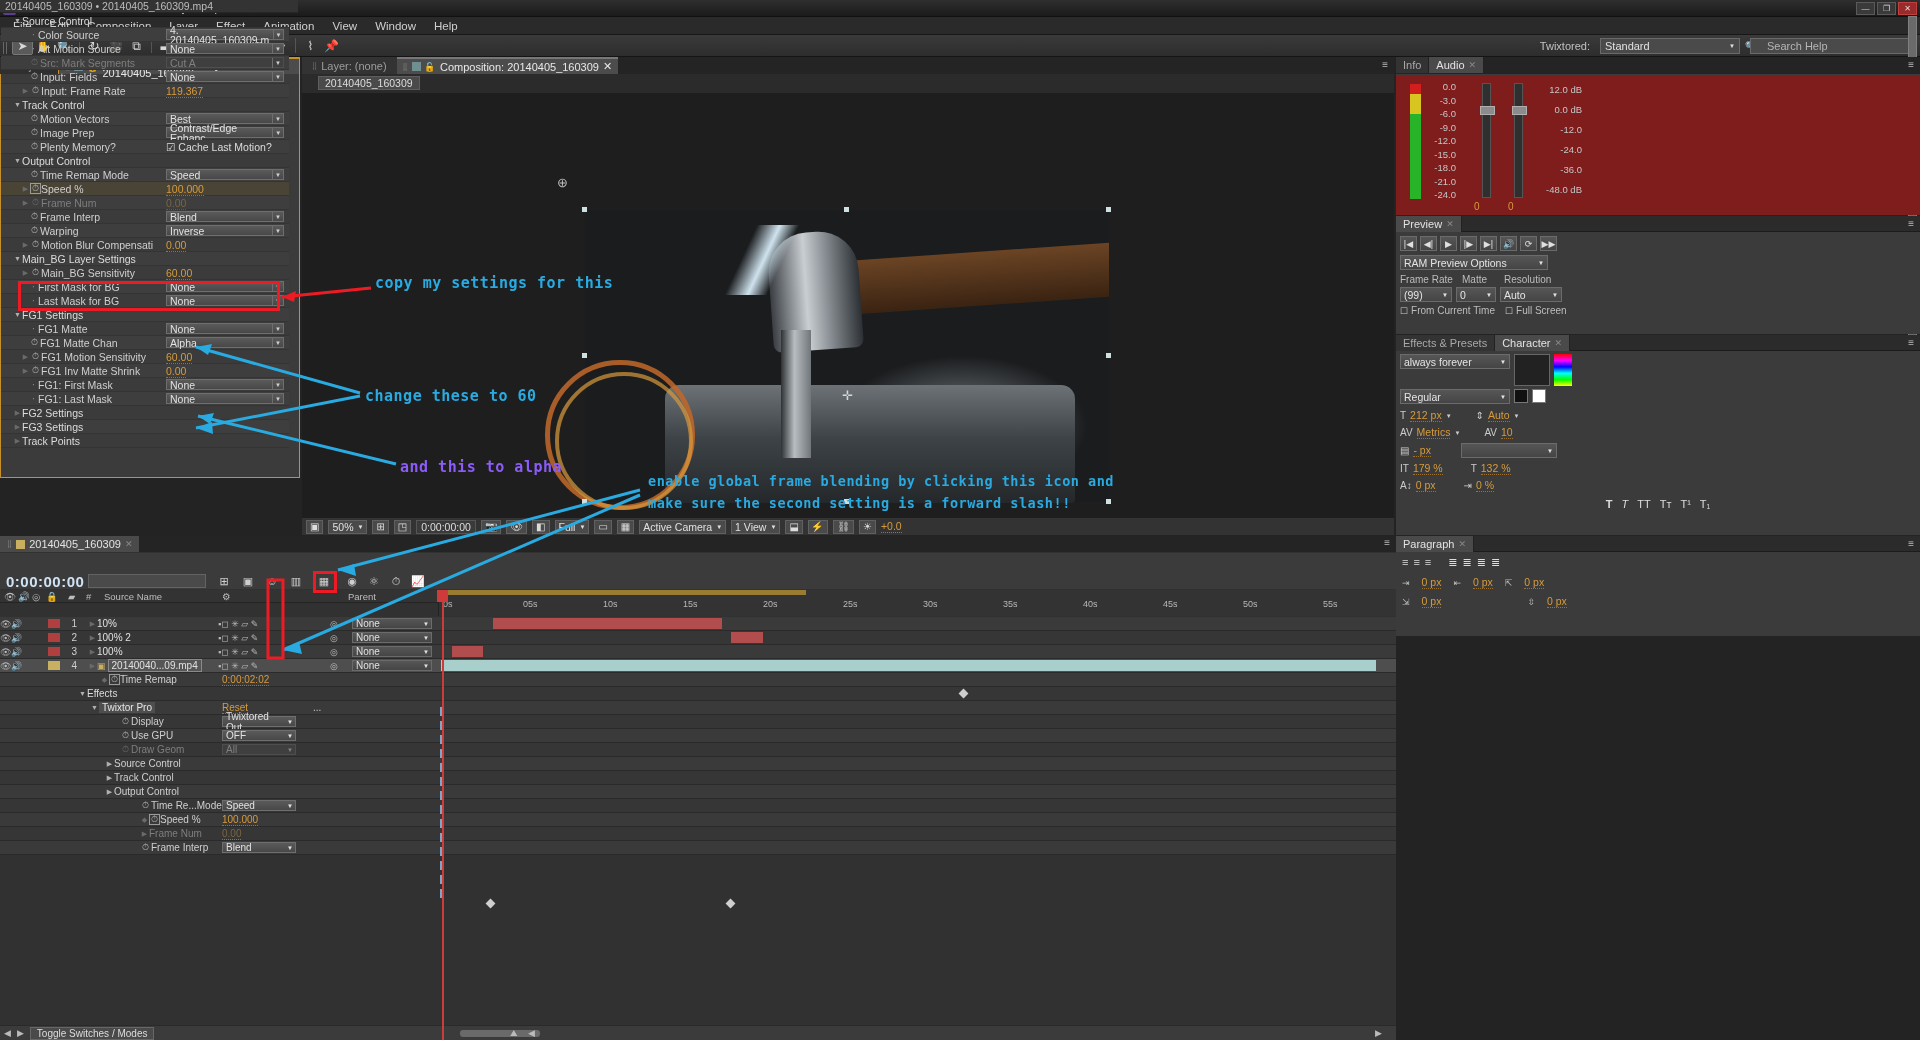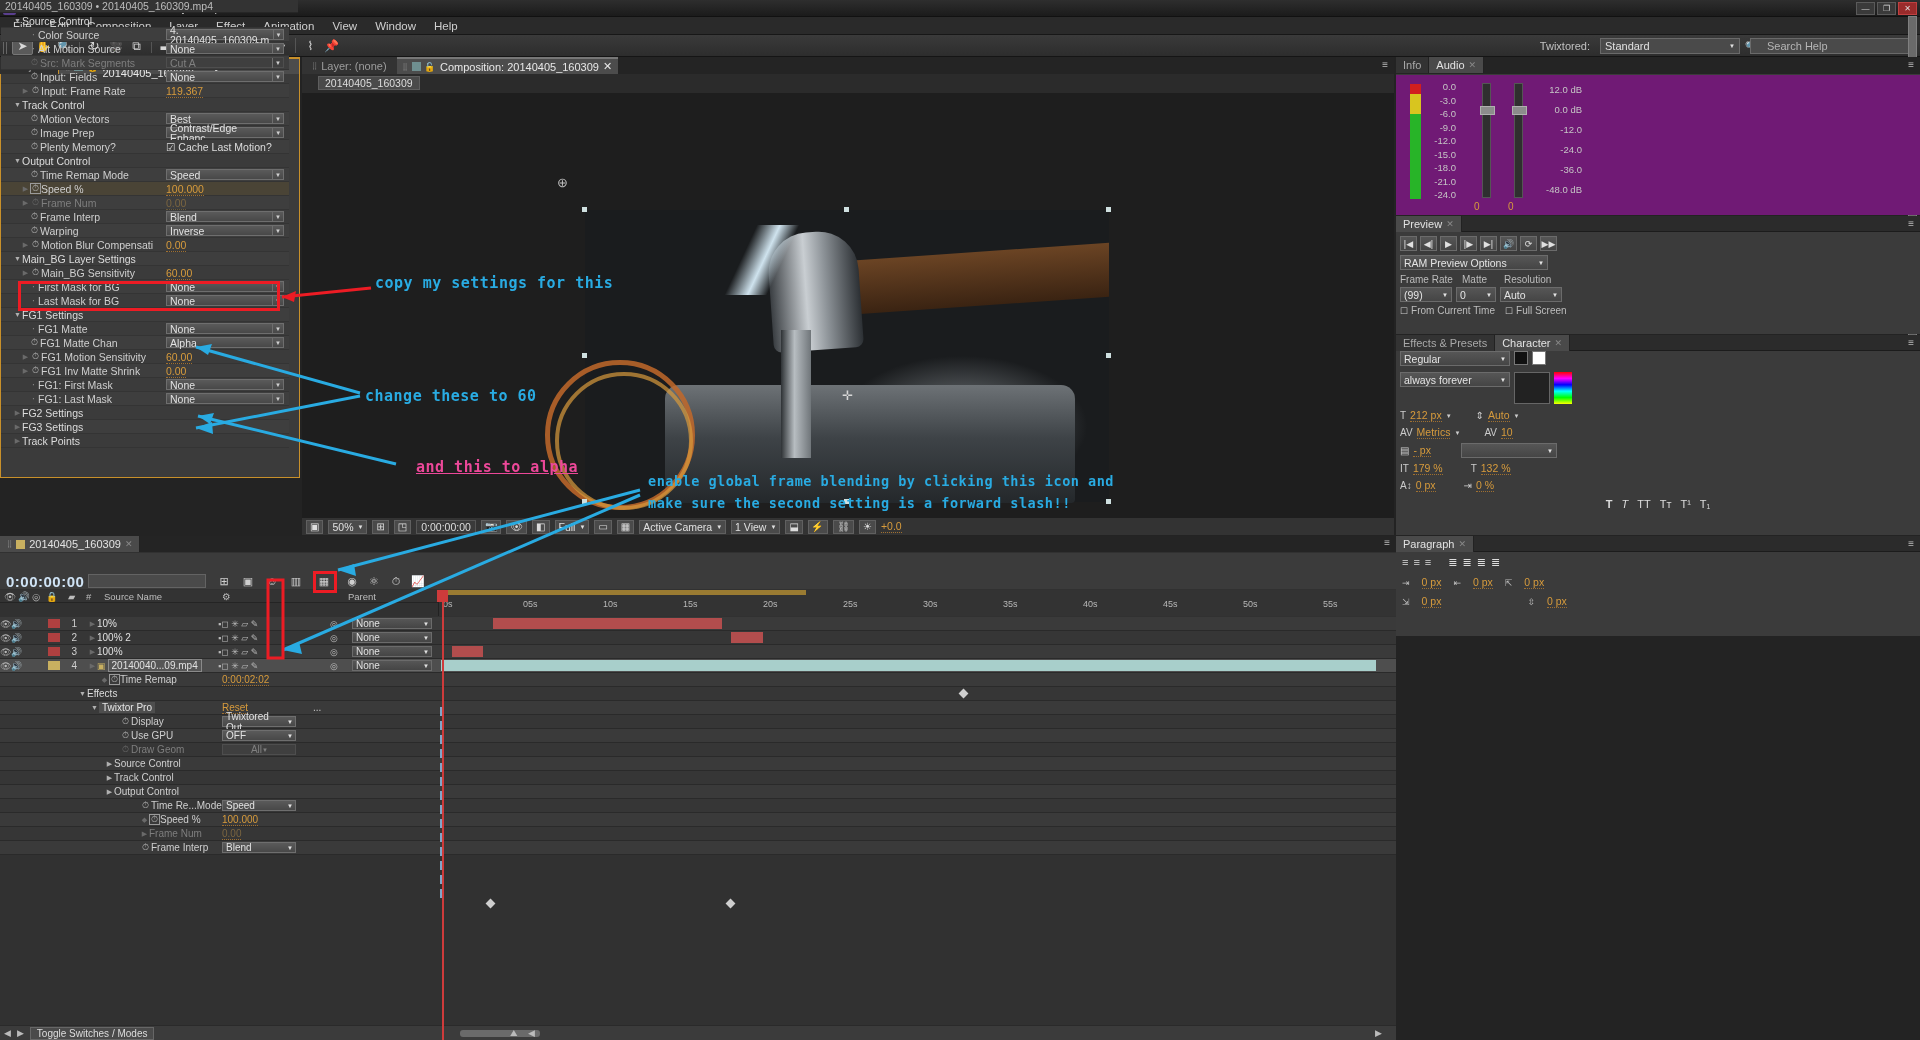--- a/index.html
+++ b/index.html
@@ -124,21 +124,21 @@
   .fbtn{ height:14px; min-width:16px; padding:0 3px; background:#4a4a4a;
     border:1px solid #606060; color:#ddd; font-size:10px; display:flex;
     align-items:center; justify-content:center; }
   .fsel{ height:14px; background:#4a4a4a; border:1px solid #606060; color:#e0e0e0;
     font-size:10.5px; padding:0 3px; display:flex; align-items:center; gap:4px; }
   .tcode{ height:14px; background:#3a3a3a; border:1px solid #555; color:#ddd;
     font-size:10.5px; padding:0 4px; display:flex; align-items:center; }
   .rpanel{ position:absolute; background:#3b3b3b; }
   #infoPanel{ left:1396px; top:57px; width:524px; height:158px; background:#3b3b3b; }
   #infoTabs{ position:absolute; left:0; top:0; width:524px; height:17px; display:flex; background:#242424; }
-  #audioBody{ position:absolute; left:0; top:18px; width:524px; height:140px; background:#701a75; }
+  #audioBody{ position:absolute; left:0; top:18px; width:524px; height:140px; background:#7f1d1d; }
   .dbcol{ position:absolute; font-size:9.5px; color:#c6c6c6; text-align:right; }
   #meterbar{ position:absolute; left:14px; top:9px; width:11px; height:115px;
     background:linear-gradient(180deg,#d11f1f 0 9%,#d8c51f 9% 26%,#28b428 26% 100%); }
   .slider{ position:absolute; width:9px; height:115px; background:#2f2f2f; border:1px solid #555; }
   .sknob{ position:absolute; width:15px; height:9px; background:#8c8c8c;
     border:1px solid #b0b0b0; left:-3px; }
 
   #prevPanel{ left:1396px; top:216px; width:524px; height:118px; background:#3b3b3b; }
   #epPanel{ left:1396px; top:335px; width:524px; height:200px; background:#3b3b3b; }
   .ctlrow{ display:flex; align-items:center; gap:3px; padding:2px 4px; }
@@ -730,36 +730,36 @@
 
   <div id="epPanel" class="rpanel">
     <div class="tabrow" style="width:524px;position:relative">
       <div class="tab">Effects &amp; Presets</div>
       <div class="tab sel">
         <span>Character</span>
         <span class="x">✕</span>
       </div>
       <div style="position:absolute;right:6px;top:2px;color:#bbb;font-size:10px">≡</div>
     </div>
+    <div style="padding:3px 4px;display:flex;gap:4px;align-items:flex-start">
+      <div class="msel" style="width:110px">
+        <span>always forever</span>
+        <span style="font-size:6px">▼</span>
+      </div>
+      <div style="width:36px;height:32px;background:#222;border:1px solid #666"></div>
+      <div style="width:18px;height:32px;
+           background:linear-gradient(180deg,#ff0000,#ff00ff 20%,#0000ff 40%,#00ffff 60%,#00ff00 80%,#ffff00);"></div>
+    </div>
     <div style="padding:0 4px 3px;display:flex;gap:4px">
       <div class="msel" style="width:110px">
         <span>Regular</span>
         <span style="font-size:6px">▼</span>
       </div>
       <div style="width:14px;height:14px;background:#111;border:1px solid #777"></div>
       <div style="width:14px;height:14px;background:#fff;border:1px solid #777"></div>
-    </div>
-    <div style="padding:3px 4px;display:flex;gap:4px;align-items:flex-start">
-      <div class="msel" style="width:110px">
-        <span>always forever</span>
-        <span style="font-size:6px">▼</span>
-      </div>
-      <div style="width:36px;height:32px;background:#222;border:1px solid #666"></div>
-      <div style="width:18px;height:32px;
-           background:linear-gradient(180deg,#ff0000,#ff00ff 20%,#0000ff 40%,#00ffff 60%,#00ff00 80%,#ffff00);"></div>
     </div>
     <div style="padding:2px 4px;display:flex;gap:4px;align-items:center">
       <span style="font-size:10px;color:#ccc">T</span>
       <span class="orangev">212 px</span>
       <span style="font-size:6px;color:#ccc">▼</span>
       <span style="margin-left:20px;font-size:10px;color:#ccc">⇕</span>
       <span class="orangev">Auto</span>
       <span style="font-size:6px;color:#ccc">▼</span>
     </div>
     <div style="padding:2px 4px;display:flex;gap:4px;align-items:center">
@@ -994,21 +994,21 @@
           <span style="color:#cfcfcf">Use GPU</span>
           <span style="position:absolute;left:222px;width:74px;height:11px;display:flex;align-items:center;justify-content:space-between;padding-left:3px;background:linear-gradient(180deg,#5a5a5a,#484848);border:1px solid #6e6e6e;color:#e2e2e2">
             <span>OFF</span>
             <span style="font-size:6px;padding-right:2px">▼</span>
           </span>
         </div>
         <div class="lrow even">
           <span style="display:inline-block;width:120px"></span>
           <span class="stopw dim">⏱</span>
           <span style="color:#7e7e7e">Draw Geom</span>
-          <span style="position:absolute;left:222px;width:74px;height:11px;display:flex;align-items:center;justify-content:center;padding-left:3px;background:#3f3f3f;border:1px solid #4e4e4e;color:#808080">
+          <span style="position:absolute;left:222px;width:74px;height:11px;display:flex;align-items:center;justify-content:space-between;padding-left:3px;background:#3f3f3f;border:1px solid #4e4e4e;color:#808080">
             <span>All</span>
             <span style="font-size:6px;padding-right:2px">▼</span>
           </span>
         </div>
         <div class="lrow odd">
           <span style="display:inline-block;width:105px"></span>
           <span class="twirl">▶</span>
           <span style="color:#cfcfcf">Source Control</span>
         </div>
         <div class="lrow even">
@@ -1099,18 +1099,18 @@
     <polygon points="338,570 354,564 356,576" fill="#29abe2"></polygon>
     <path d="M640 495 L283 650" stroke="#29abe2" stroke-width="3" fill="none"></path>
     <polygon points="283,650 299,642 302,654" fill="#29abe2"></polygon>
 
     <rect x="268" y="580" width="15" height="78" stroke="#ed1c24" stroke-width="3" fill="none"></rect>
   </svg>
 
   <div id="annoText" style="position:absolute;left:0;top:0;width:1920px;height:1040px;pointer-events:none;z-index:61">
       <div class="atext" style="left: 375px; top: 274px; color: rgb(41, 171, 226);">copy my settings for this</div>
       <div class="atext" style="left: 365px; top: 387px; color: rgb(41, 171, 226);">change these to 60</div>
-      <div class="atext" style="left: 416px; top: 458px; color: #ec4899; text-decoration: underline;">and this to alpha</div>
+      <div class="atext" style="left: 400px; top: 458px; color: #8b5cf6;">and this to alpha</div>
       <div class="atext sm" style="left: 648px; top: 473px; color: rgb(41, 171, 226);">enable global frame blending by clicking this icon and</div>
       <div class="atext sm" style="left: 648px; top: 495px; color: rgb(41, 171, 226);">make sure the second setting is a forward slash!!</div>
     </div>
 
 </div>
 
 </body></html>

